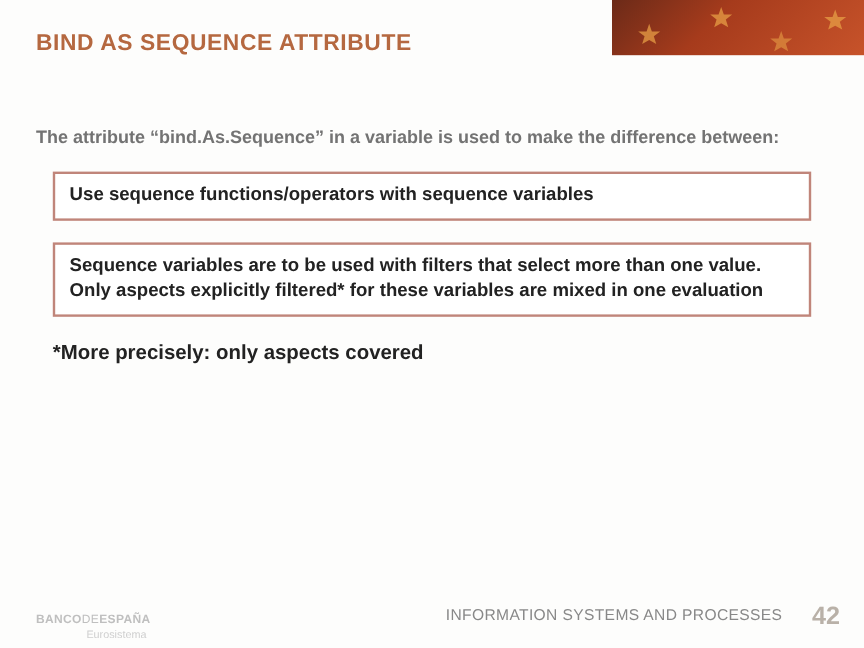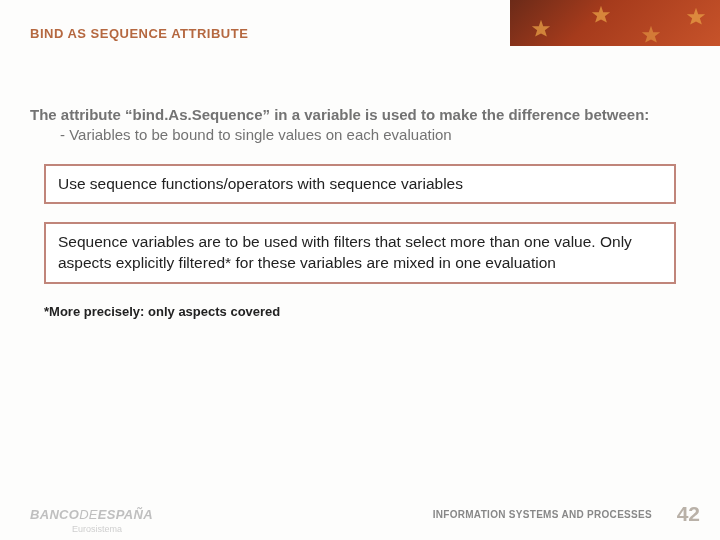--- a/index.html
+++ b/index.html
@@ -15,21 +15,21 @@
   }
   .header {
     position: relative;
     height: 50px;
     width: 100%;
   }
   .title {
     position: absolute;
     top: 26px;
     left: 30px;
-    font-size: 13px;
+    font-size: 19px;
     font-weight: bold;
     letter-spacing: 0.5px;
     color: #b56840;
   }
   .top-deco {
     position: absolute;
     right: 0;
     top: 0;
     width: 210px;
     height: 46px;
@@ -57,65 +57,64 @@
   }
   .intro-lead { font-weight: bold; }
   .intro-indent { margin-left: 30px; font-weight: normal; }
 
   .callout {
     margin: 18px 44px 0 44px;
     border: 2px solid #c0857a;
     background: #fff;
     padding: 8px 12px;
     font-size: 15.5px;
-    font-weight: normal;
+    font-weight: bold;
     line-height: 1.35;
     color: #222;
   }
 
   .footnote {
     margin: 20px 0 0 44px;
-    font-size: 13px;
+    font-size: 17px;
     font-weight: bold;
     color: #222;
   }
 
   .footer {
     position: absolute;
     left: 0;
     right: 0;
     bottom: 0;
     height: 55px;
   }
   .logo {
     position: absolute;
     left: 30px;
     bottom: 18px;
-    font-size: 13px;
+    font-size: 10px;
     font-weight: bold;
     color: #bfbfbf;
     letter-spacing: 0.3px;
-    font-style: italic;
   }
   .logo .de { font-weight: normal; }
   .logo-sub {
     position: absolute;
     left: 72px;
     bottom: 6px;
     font-size: 9px;
     color: #cfcfcf;
   }
   .dept {
     position: absolute;
     right: 68px;
     bottom: 20px;
-    font-size: 10px;
+    font-size: 13px;
     color: #888;
     letter-spacing: 0.3px;
-    font-weight: 700;
+    font-weight: 400;
   }
   .pagenum {
     position: absolute;
     right: 20px;
     bottom: 14px;
     font-size: 21px;
     font-weight: 600;
     color: #b9b1a8;
     margin-top: 42px;
   }
@@ -144,21 +143,20 @@
     <span class="star star4">
         <svg viewBox="0 0 24 24" fill="currentColor">
           <path d="M12 2l2.4 6.9H22l-5.8 4.4 2.2 7L12 16.8 5.6 20.3l2.2-7L2 8.9h7.6z"></path>
         </svg>
       </span>
   </div>
 </div>
 
 <div class="intro">
   <div class="intro-lead">The attribute “bind.As.Sequence” in a variable is used to make the difference between:</div>
-  <div class="intro-indent">- Variables to be bound to single values on each evaluation</div>
 </div>
 
 <div class="callout">
   <div>Use sequence functions/operators with sequence variables</div>
 </div>
 
 <div class="callout">
   <span>Sequence variables are to be used with filters that select more than one value. Only aspects explicitly filtered*  for these variables are mixed in one evaluation</span>
 </div>
 

